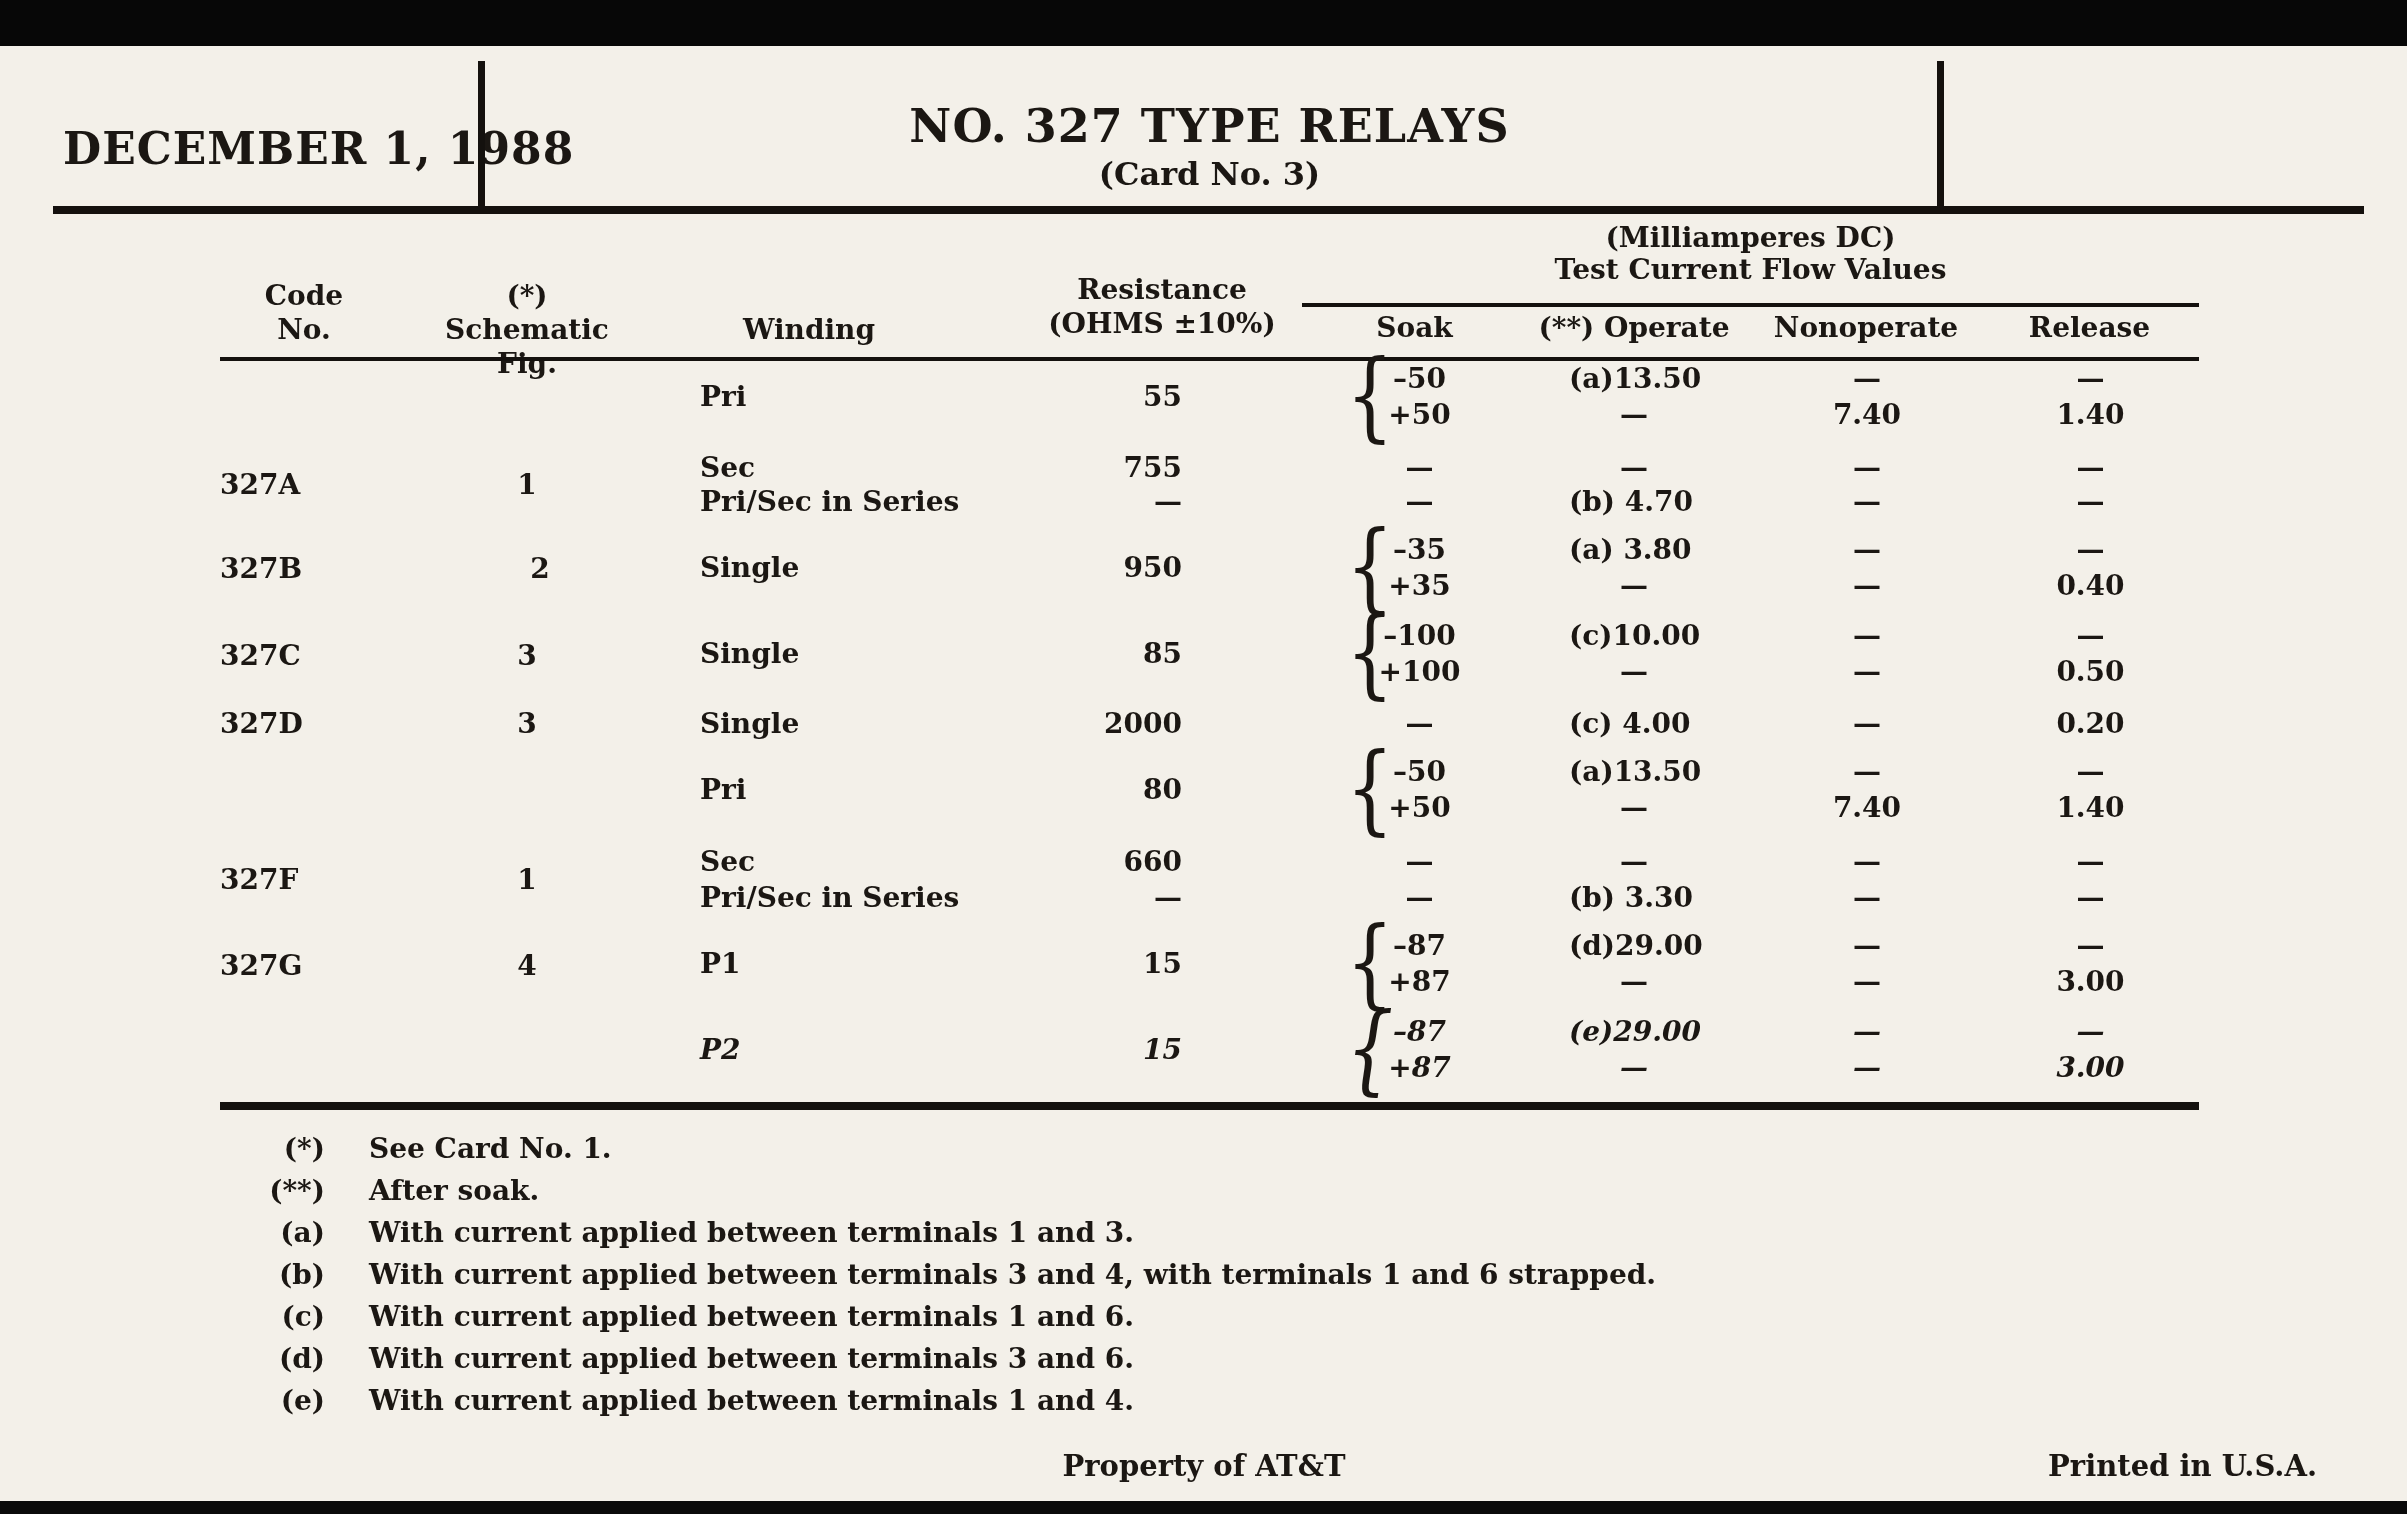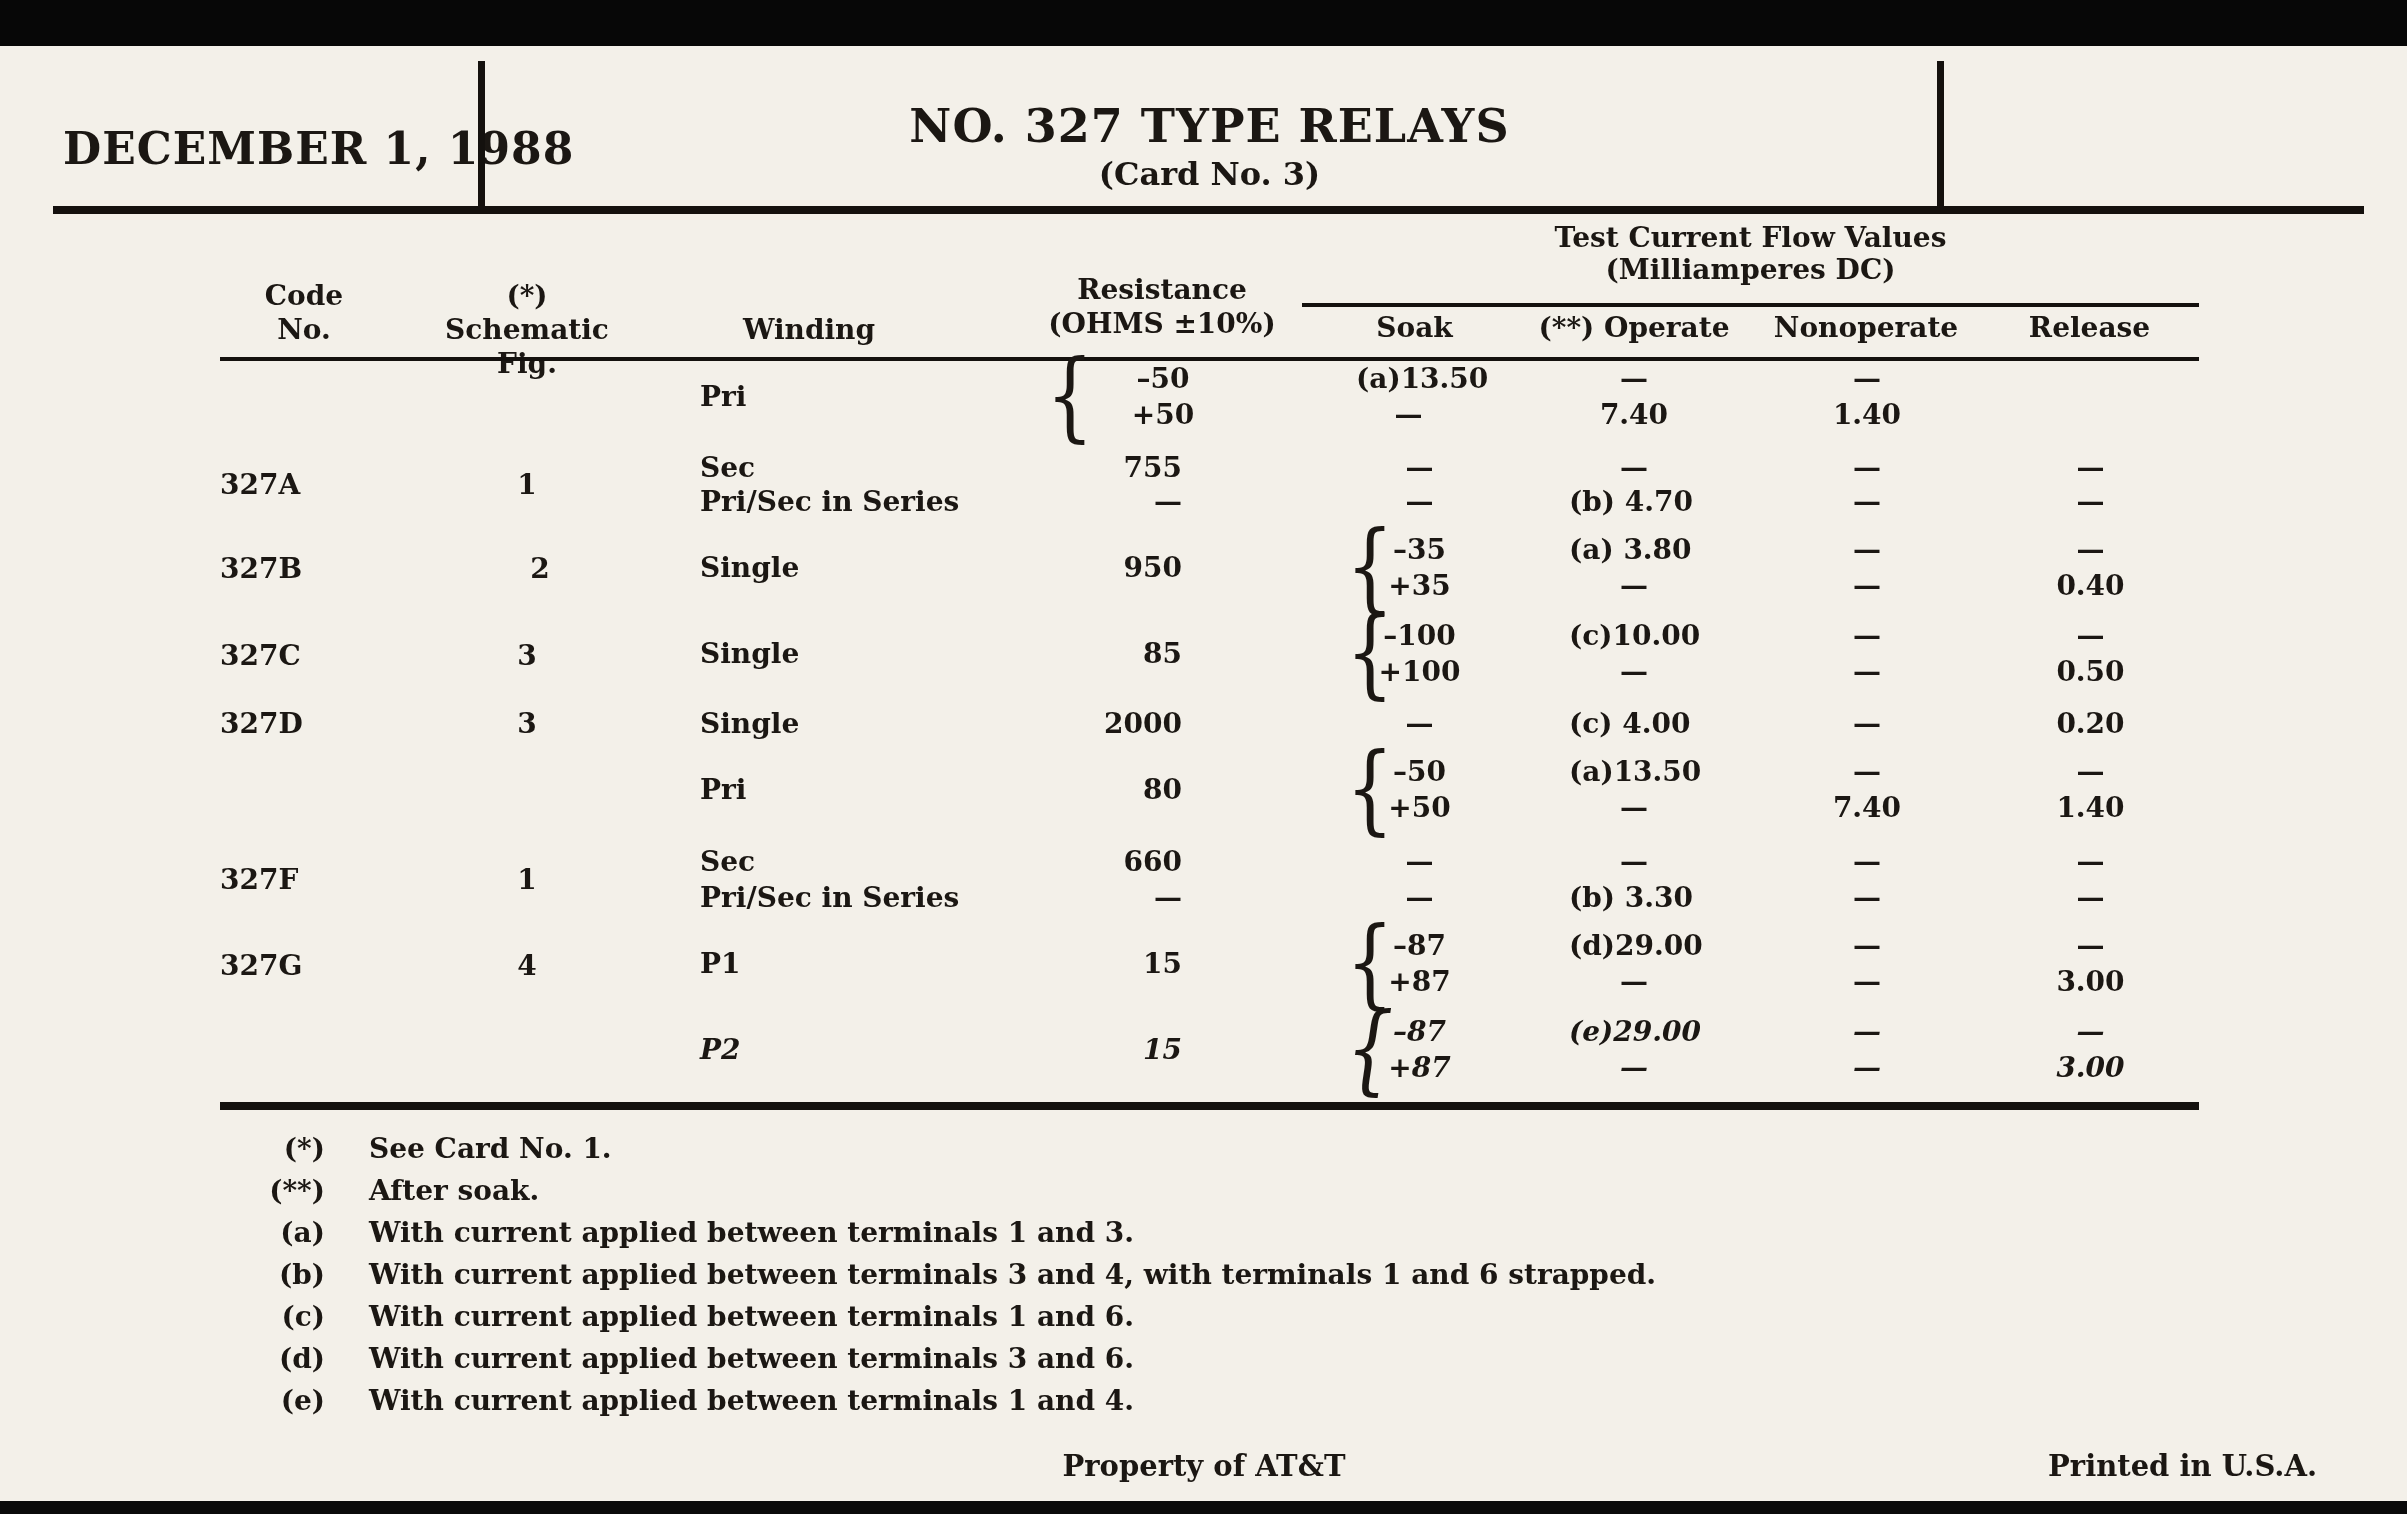--- a/index.html
+++ b/index.html
@@ -70,22 +70,22 @@
 <div class="abs date" style="left:63px; top:129px;">DECEMBER 1, 1988</div>
 <div class="vline" style="left:478px;"></div>
 <div class="vline" style="left:1937px;"></div>
 <div class="abs title-block" style="left:481px; top:101px; width:1457px;">
   <div class="doc-title">NO. 327 TYPE RELAYS</div>
   <div class="doc-subtitle">(Card No. 3)</div>
 </div>
 <div class="hrule" style="left:53px; top:206px; width:2311px; height:8px;"></div>
 
 <div class="ghead" style="left:1302px; top:222px; width:897px;">
+  <div>(Milliamperes DC)</div>
   <div>Test Current Flow Values</div>
-  <div>(Milliamperes DC)</div>
 </div>
 <div class="grule" style="left:1302px; top:303px; width:897px; height:4px;"></div>
 
 <div class="chead" style="left:220px; top:279px; width:168px;">
   <div>Code</div>
   <div>No.</div>
 </div>
 <div class="chead" style="left:388px; top:279px; width:228px; padding-left:50px;">
   <div>(*) Schematic</div>
   <div>Fig.</div>
@@ -125,20 +125,23 @@
   <span class="codev">327G</span>
   <span class="figv">4</span>
 </div>
 
 <div class="row" style="top:361px;">
   <div class="cell"></div>
     <div class="cell"></div>
   <div class="cell wind">
       <div class="ln vm">Pri</div>
     </div>
+  <div class="cell res">
+      <div class="ln vm">55</div>
+    </div>
   <div class="cell soakc">
     <span class="brace">{</span>
     <div class="ln">–50</div>
     <div class="ln">+50</div>
   </div>
   <div class="cell">
     <div class="ln opv">(a)13.50</div>
     <div class="ln ctr">—</div>
   </div>
   <div class="cell ctrc">

